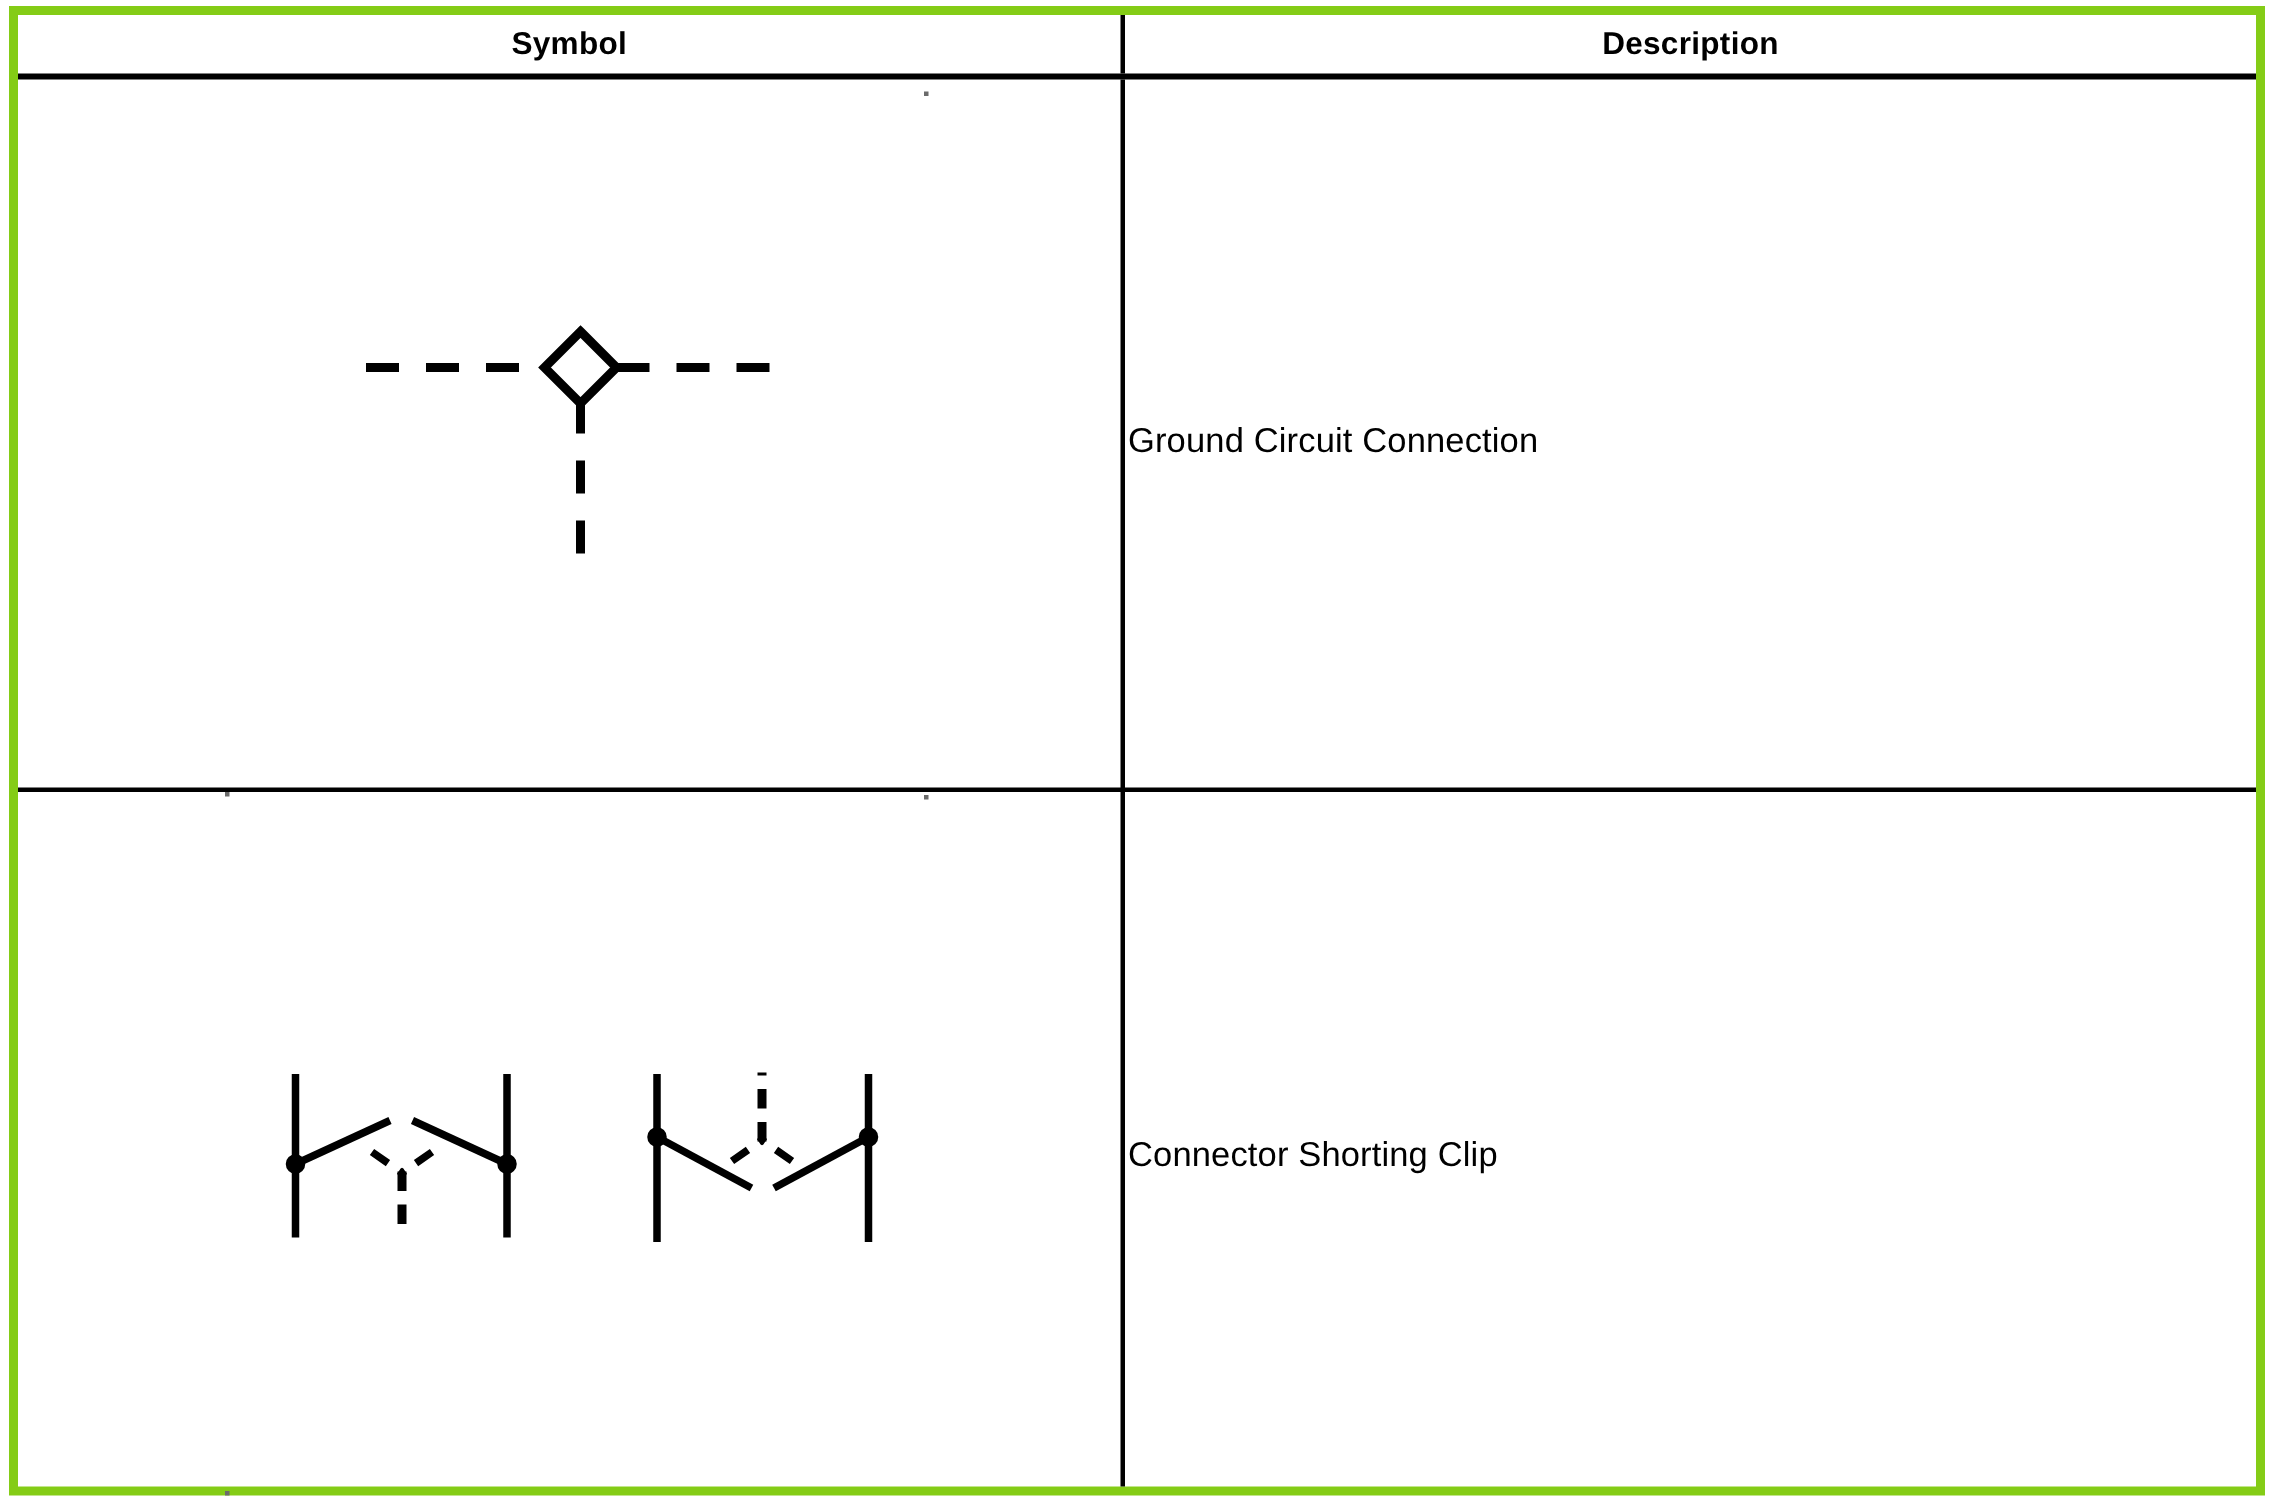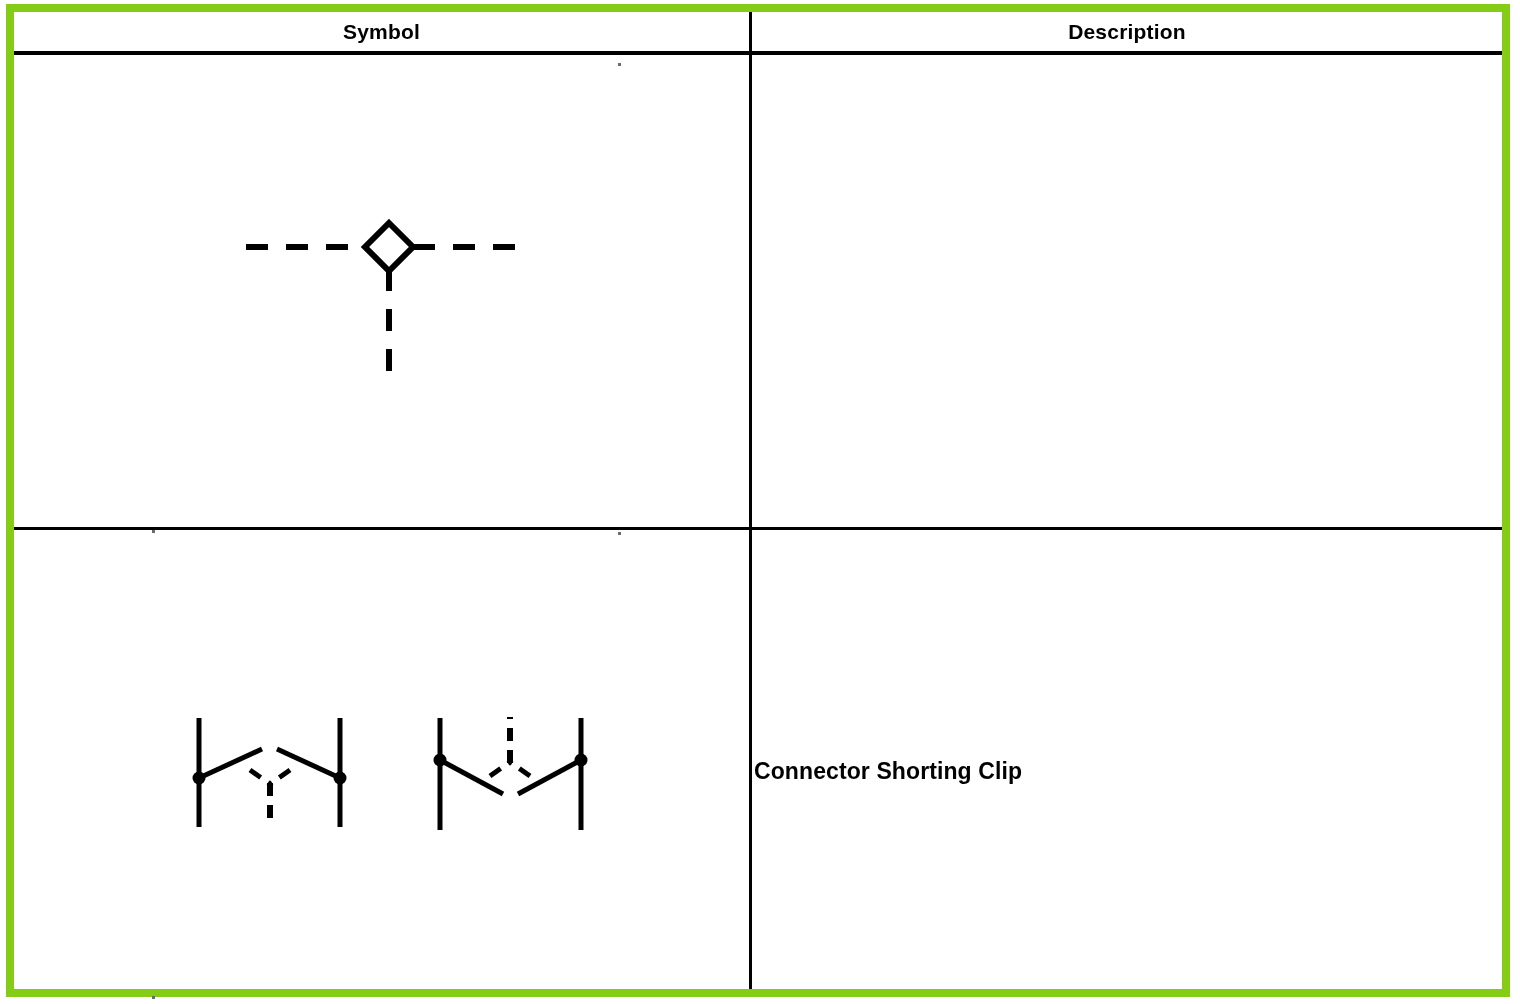--- a/index.html
+++ b/index.html
@@ -15,21 +15,21 @@
     position: relative;
   }
 
   #legend-table {
     position: absolute;
     left: 6px;
     top: 4px;
     width: 1504px;
     height: 993px;
     box-sizing: border-box;
-    border: 8px solid #84cc16;
+    border: 6px solid #84cc16;
     background: #ffffff;
   }
 
   .table-inner {
     position: relative;
     width: 100%;
     height: 100%;
   }
 
   
@@ -71,21 +71,21 @@
   
   .desc-cell {
     position: absolute;
     left: 740px;
     font-size: 23px;
     color: #000000;
     white-space: nowrap;
     letter-spacing: 0.1px;
   }
   .desc-cell.row1 { top: 270px; }
-  .desc-cell.row2 { top: 746px; font-weight: bold; }
+  .desc-cell.row2 { top: 746px; }
 
   
   .symbol-cell {
     position: absolute;
     left: 0px;
     width: 735px;
     overflow: visible;
   }
   .symbol-cell.row1 { top: 43px;  height: 472px; }
   .symbol-cell.row2 { top: 518px; height: 475px; }
@@ -122,20 +122,21 @@
         <line x1="399" y1="235" x2="518" y2="235" stroke="#000000" stroke-width="6" stroke-dasharray="22 18"></line>
 
         <polygon points="375,211 399,235 375,259 351,235" fill="none" stroke="#000000" stroke-width="6" stroke-linejoin="miter"></polygon>
 
         <line x1="375" y1="257" x2="375" y2="370" stroke="#000000" stroke-width="6" stroke-dasharray="22 18"></line>
       </svg>
       <div class="speck" style="left:138px; top:475px;"></div>
       <div class="speck" style="left:604px; top:8px;"></div>
     </div>
 
+    <div class="desc-cell row1">Ground Circuit Connection</div>
 
     <div class="symbol-cell row2">
       <svg class="symbol-svg" width="735" height="475" viewBox="0 518 735 475">
 
         <g>
           <line x1="185" y1="706" x2="185" y2="815" stroke="#000000" stroke-width="5"></line>
           <line x1="326" y1="706" x2="326" y2="815" stroke="#000000" stroke-width="5"></line>
 
           <line x1="185" y1="766" x2="248" y2="737" stroke="#000000" stroke-width="5"></line>
           <line x1="326" y1="766" x2="263" y2="737" stroke="#000000" stroke-width="5"></line>

